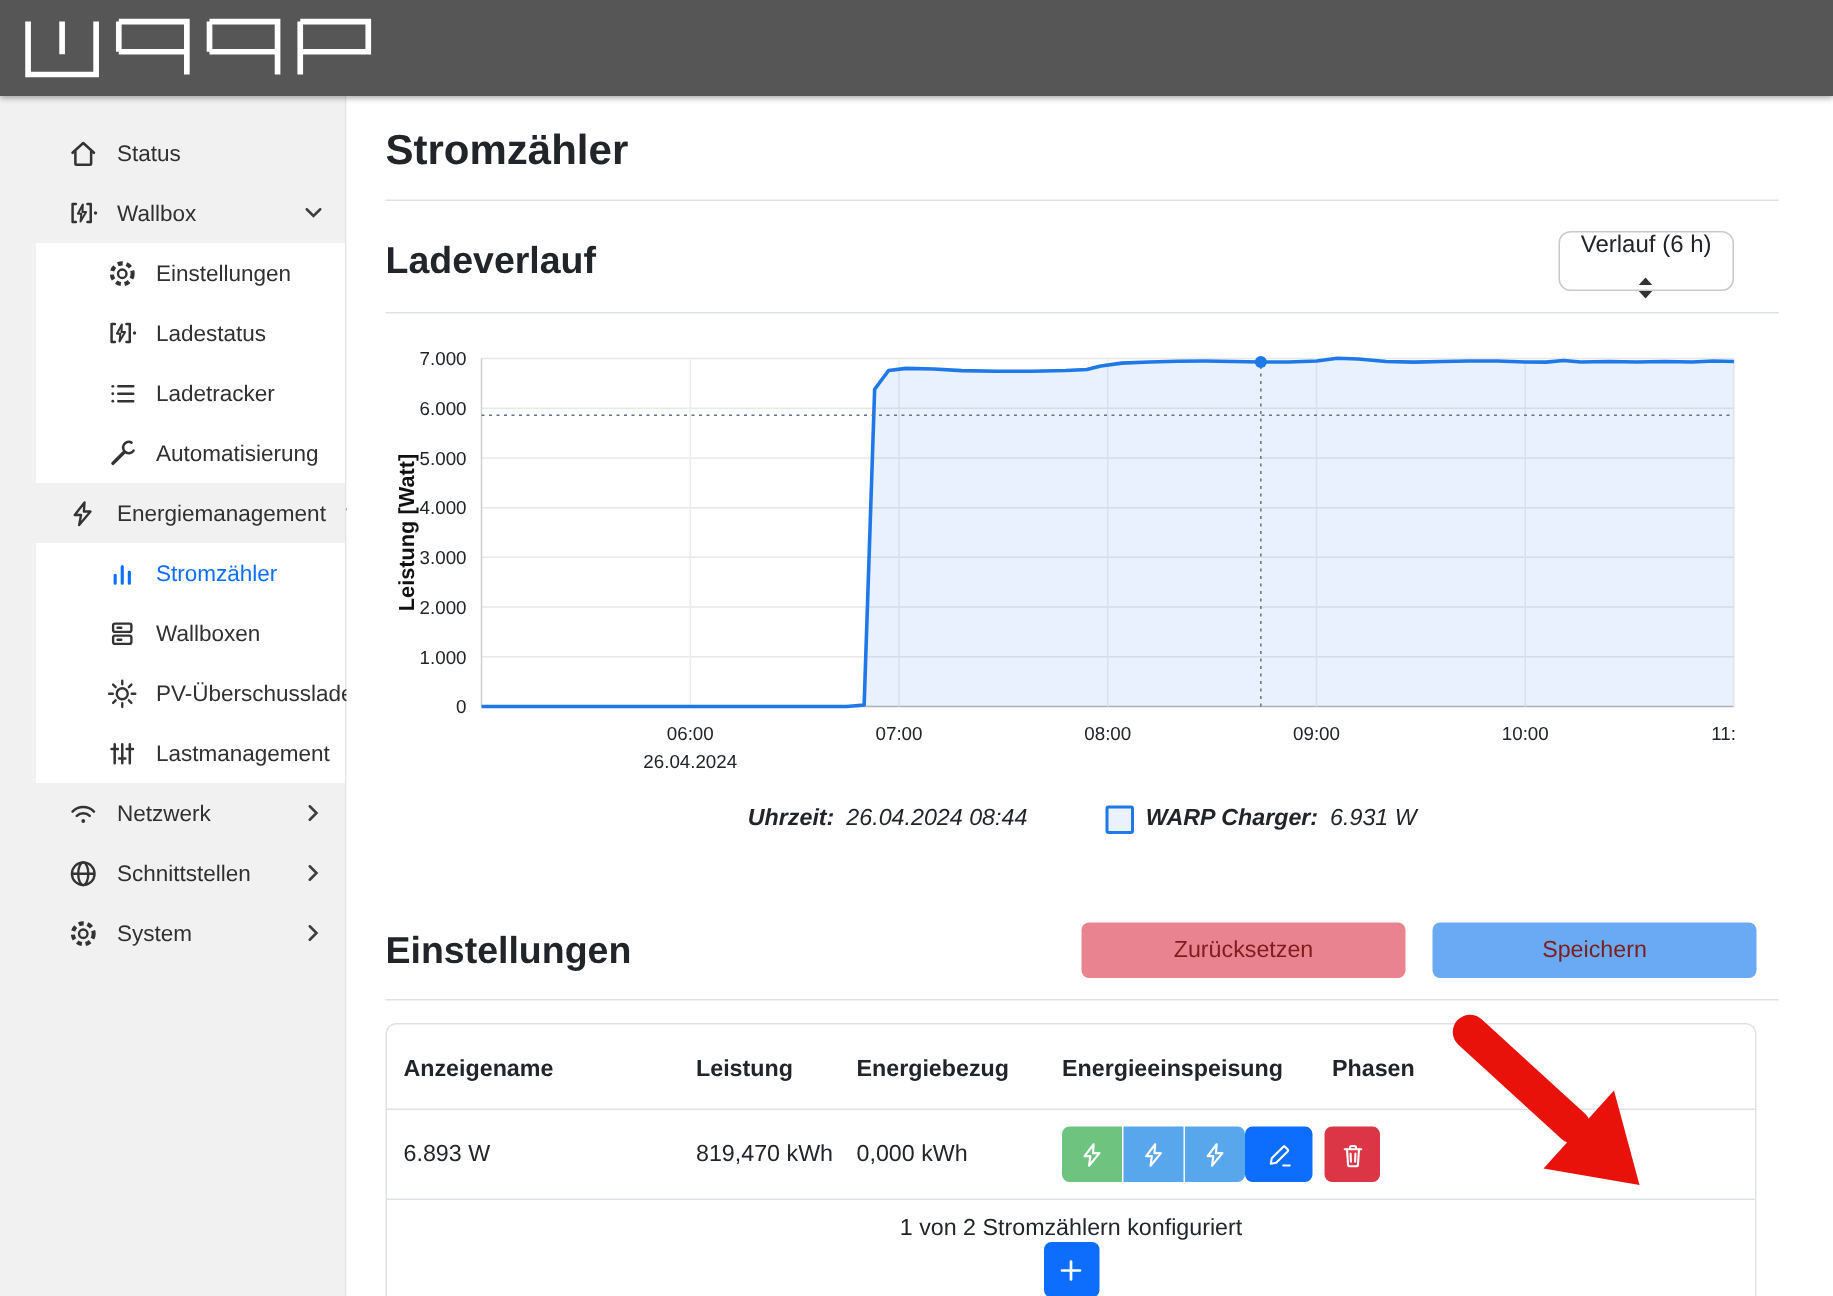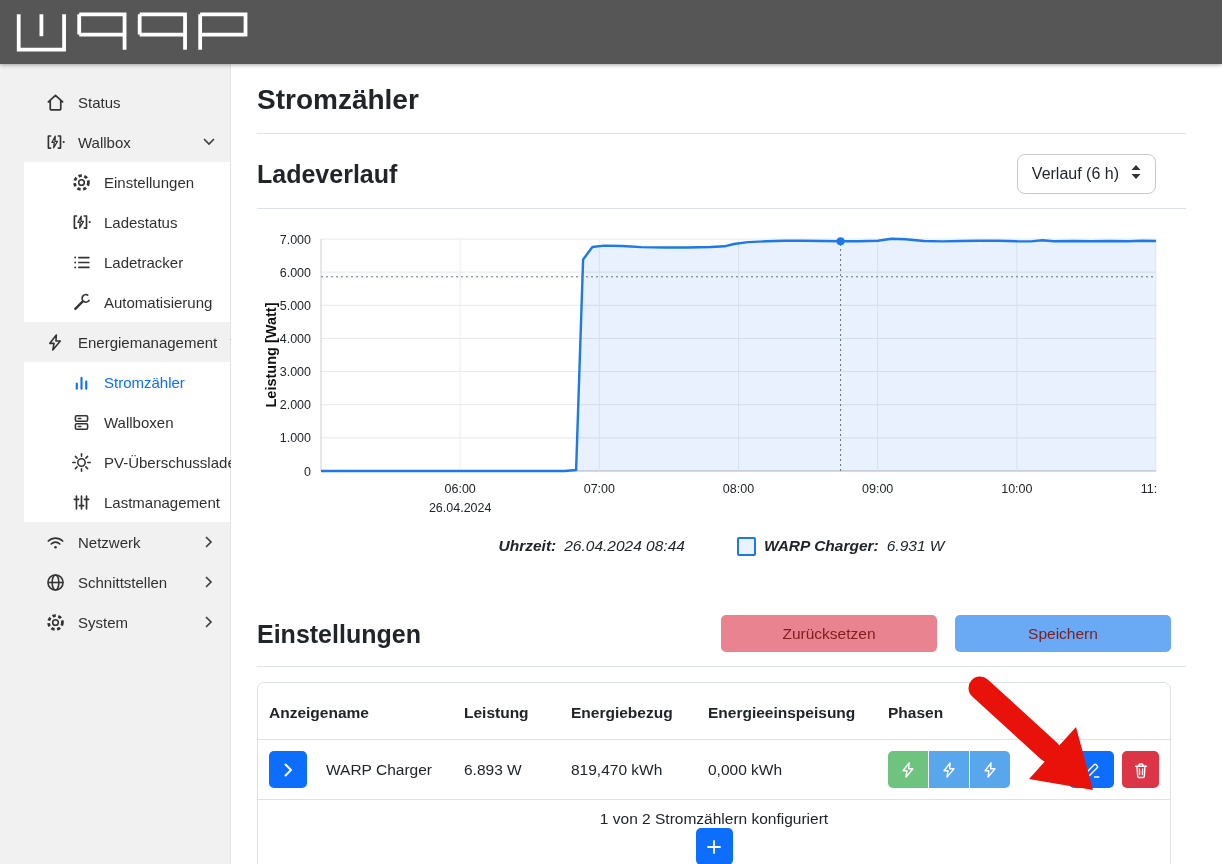--- a/index.html
+++ b/index.html
@@ -34,21 +34,21 @@
   
   .main{position:absolute;left:231px;top:64px;right:0;bottom:0;background:#fff;
     padding:20px 36px 0 26px;box-sizing:border-box;overflow:hidden;}
   .page-title{font-size:28px;font-weight:700;line-height:32px;margin:0;padding-bottom:17px;
     border-bottom:1px solid var(--border);}
   .section-row{display:flex;align-items:center;justify-content:space-between;
     padding:20px 0 14px 0;border-bottom:1px solid var(--border);}
   .section-title{font-size:25px;font-weight:700;line-height:30px;}
   
   .select{display:flex;align-items:center;gap:12px;height:38px;padding:0 14px;margin-right:30px;
-    border:1px solid #c9c9c9;border-radius:8px;background:#fff;font-size:16px;cursor:pointer;}
+    border:1px solid #c9c9c9;border-radius:8px;background:#fff;font-size:16px;cursor:pointer;flex-direction:column;}
   
   .chart-wrap{margin-top:20px;}
   .chart-wrap svg{display:block;}
   .tick{font-size:12.5px;fill:#212529;}
   .ytitle{font-size:14.5px;font-weight:700;fill:#111;}
   .legend{display:flex;justify-content:center;align-items:center;gap:52px;margin-top:16px;
     font-size:15.5px;height:22px;font-style:italic;}
   .legend b{font-weight:700;}
   .lgroup{display:flex;align-items:center;gap:8px;}
   .lswatch{width:15px;height:15px;border:2px solid var(--chart-blue);background:#e9f2fe;
@@ -340,28 +340,20 @@
 
   <div class="card">
     <div class="trow thead">
       <div>Anzeigename</div>
       <div>Leistung</div>
       <div>Energiebezug</div>
       <div>Energieeinspeisung</div>
       <div>Phasen</div>
     </div>
     <div class="trow tbody">
-      <div class="name-cell">
-        <button class="btn-sq btn-expand">
-          <svg width="20" height="20" viewBox="0 0 20 20" fill="none" stroke="#fff" stroke-width="2" stroke-linecap="round" stroke-linejoin="round">
-              <path d="M7.5,4.5 L13,10 L7.5,15.5"></path>
-            </svg>
-        </button>
-        <span>WARP Charger</span>
-      </div>
       <div>6.893 W</div>
       <div>819,470 kWh</div>
       <div>0,000 kWh</div>
       <div class="phase-cell">
         <div class="phases">
           <button class="phase green">
             <svg width="22" height="22" viewBox="0 0 20 20" fill="none" stroke="#fff" stroke-width="1.3" stroke-linejoin="round">
                 <path d="M11,3.5 L5.5,10.7 H9 L8.2,16.5 L14.5,8.9 H10.6 Z"></path>
               </svg>
           </button>

